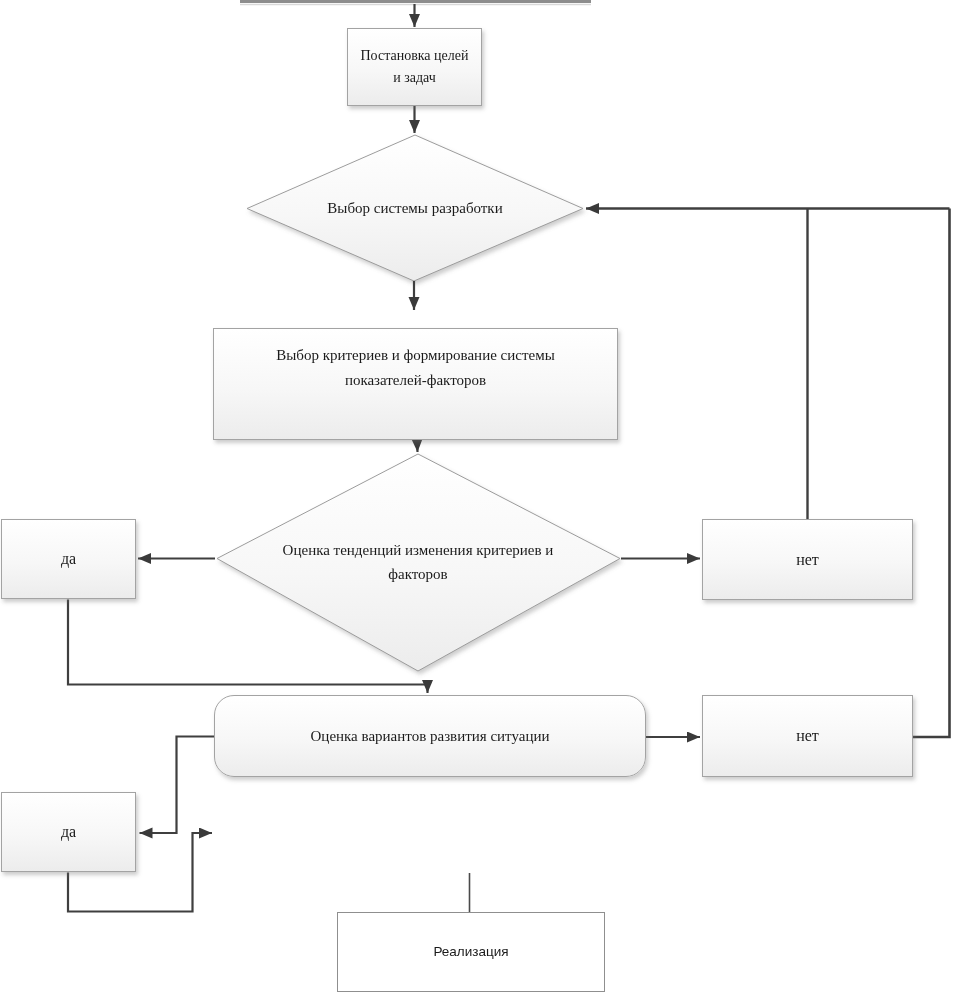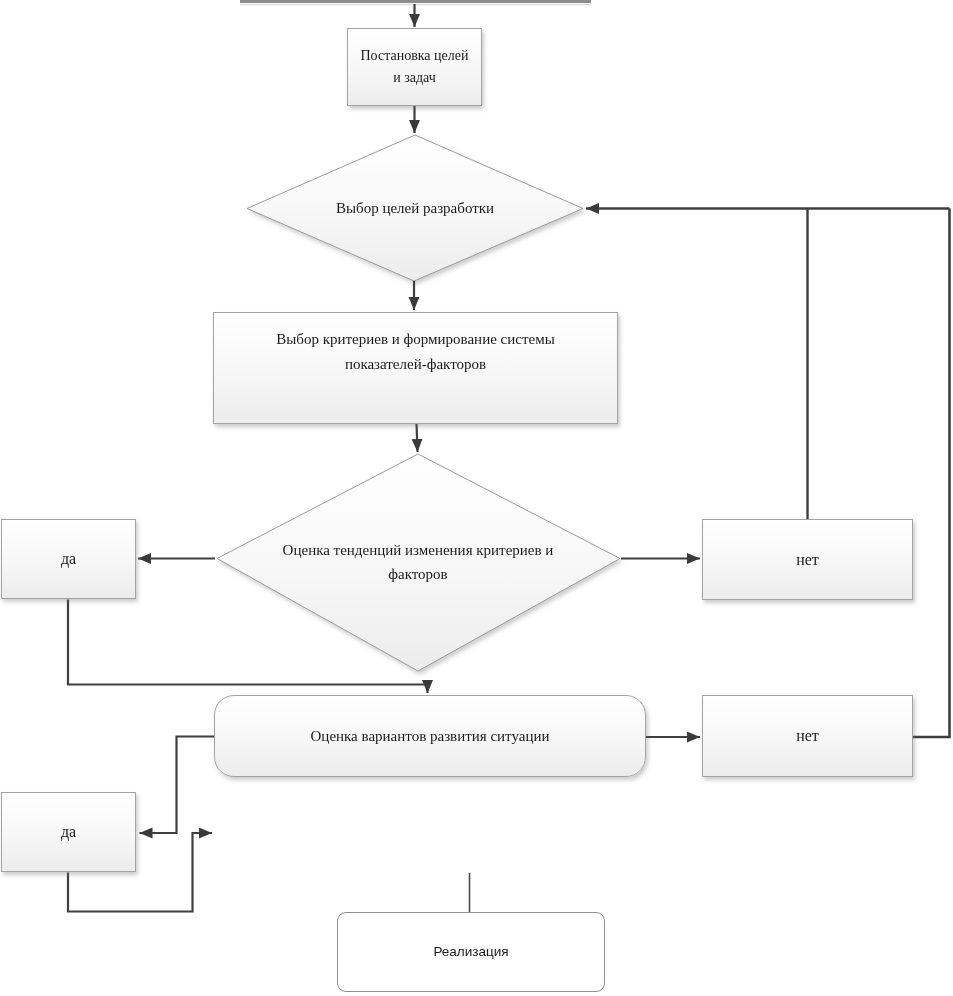--- a/index.html
+++ b/index.html
@@ -108,21 +108,21 @@
 
     <polyline points="68,872.5 68,911.5 192.5,911.5 192.5,833 212,833" fill="none" stroke="#3f3f3f" stroke-width="2.2" marker-end="url(#arrow)"></polyline>
 
     <line x1="469.5" y1="873" x2="469.5" y2="912" stroke="#4a4a4a" stroke-width="1.6"></line>
   </svg>
 
   <div class="node" style="left:347px; top:28px; width:135px; height:78px; font-size:14px;">
     <span class="inner-width" style="width:112px;">Постановка целей и задач</span>
   </div>
 
-  <div class="node top-text" style="left:213px; top:312px; width:405px; height:112px;">
+  <div class="node top-text" style="left:213px; top:328px; width:405px; height:112px;">
     <span class="inner-width" style="width:322px;">Выбор критериев и формирование системы показателей-факторов</span>
   </div>
 
   <div class="node small-label" style="left:1px; top:519px; width:135px; height:80px;">
     <span>да</span>
   </div>
 
   <div class="node small-label" style="left:702px; top:519px; width:211px; height:81px;">
     <span>нет</span>
   </div>
@@ -133,25 +133,25 @@
 
   <div class="node small-label" style="left:702px; top:695px; width:211px; height:82px;">
     <span>нет</span>
   </div>
 
   <div class="node small-label" style="left:1px; top:792px; width:135px; height:80px;">
     <span>да</span>
   </div>
 
 
-  <div class="node plain" style="left:337px; top:912px; width:268px; height:80px;border-radius:9px;">
+  <div class="node plain" style="left:337px; top:912px; width:268px; height:80px;">
     <span>Реализация</span>
   </div>
 
   <div class="diamond-label" style="left:255px; top:196px; width:320px;">
-    <span>Выбор целей разработки</span>
+    <span>Выбор системы разработки</span>
   </div>
 
   <div class="diamond-label" style="left:248px; top:538px; width:340px;text-align:center;">
     <span class="inner-width" style="width:330px;">Оценка тенденций изменения критериев и факторов</span>
   </div>
 
 </div>
 
 </body></html>

